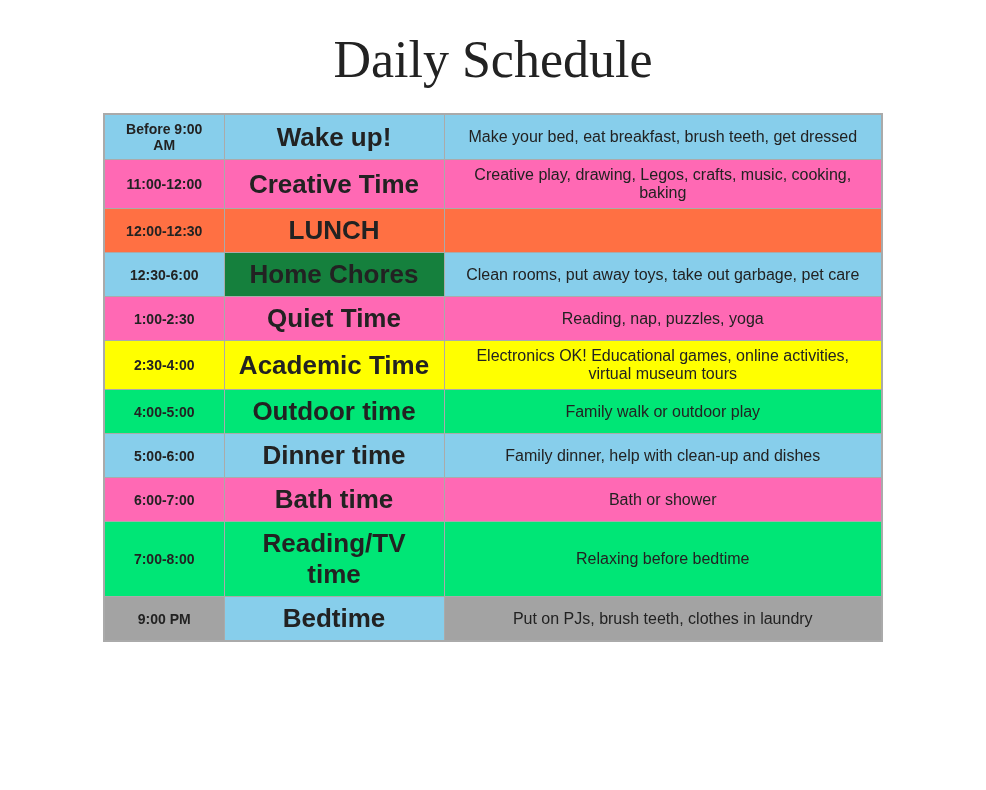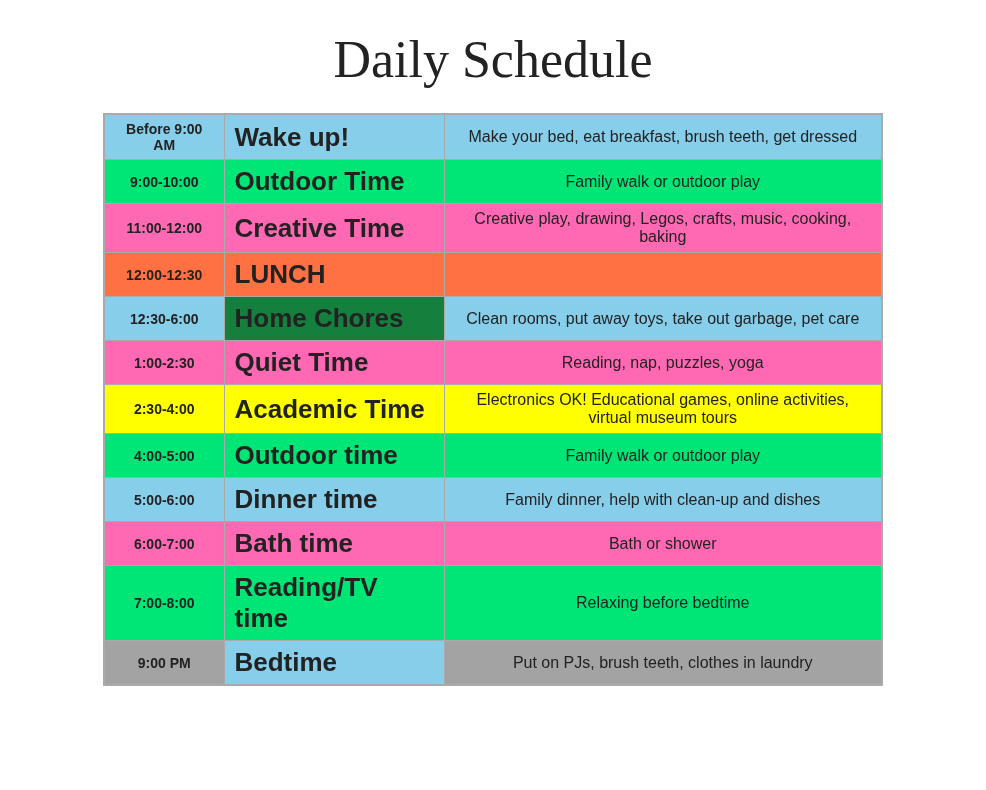--- a/index.html
+++ b/index.html
@@ -39,21 +39,21 @@
     .col-time {
       width: 120px;
       text-align: center;
       font-size: 14px;
       font-weight: 600;
       color: #222;
     }
 
     .col-activity {
       width: 220px;
-      text-align: left;
+      text-align: center;
       font-size: 26px;
       font-weight: bold;
       color: #222;
     }
 
     .col-details {
       font-size: 16px;
       text-align: center;
       color: #222;
     }
@@ -92,25 +92,20 @@
 <body>
 
 <h1 class="page-title">Daily Schedule</h1>
 
 <table class="schedule-table">
   <tbody id="schedule-body">
   <tr>
         <td class="col-time row-wake">Before 9:00 AM</td>
         <td class="col-activity act-wake">Wake up!</td>
         <td class="col-details row-wake">Make your bed, eat breakfast, brush teeth, get dressed</td>
-      </tr>
-      <tr>
-        <td class="col-time row-outdoor1">9:00-10:00</td>
-        <td class="col-activity act-outdoor1">Outdoor Time</td>
-        <td class="col-details row-outdoor1">Family walk or outdoor play</td>
       </tr>
       <tr>
         <td class="col-time row-creative">11:00-12:00</td>
         <td class="col-activity act-creative">Creative Time</td>
         <td class="col-details row-creative">Creative play, drawing, Legos, crafts, music, cooking, baking</td>
       </tr>
       <tr>
         <td class="col-time row-lunch">12:00-12:30</td>
         <td class="col-activity act-lunch">LUNCH</td>
         <td class="col-details row-lunch"></td>

